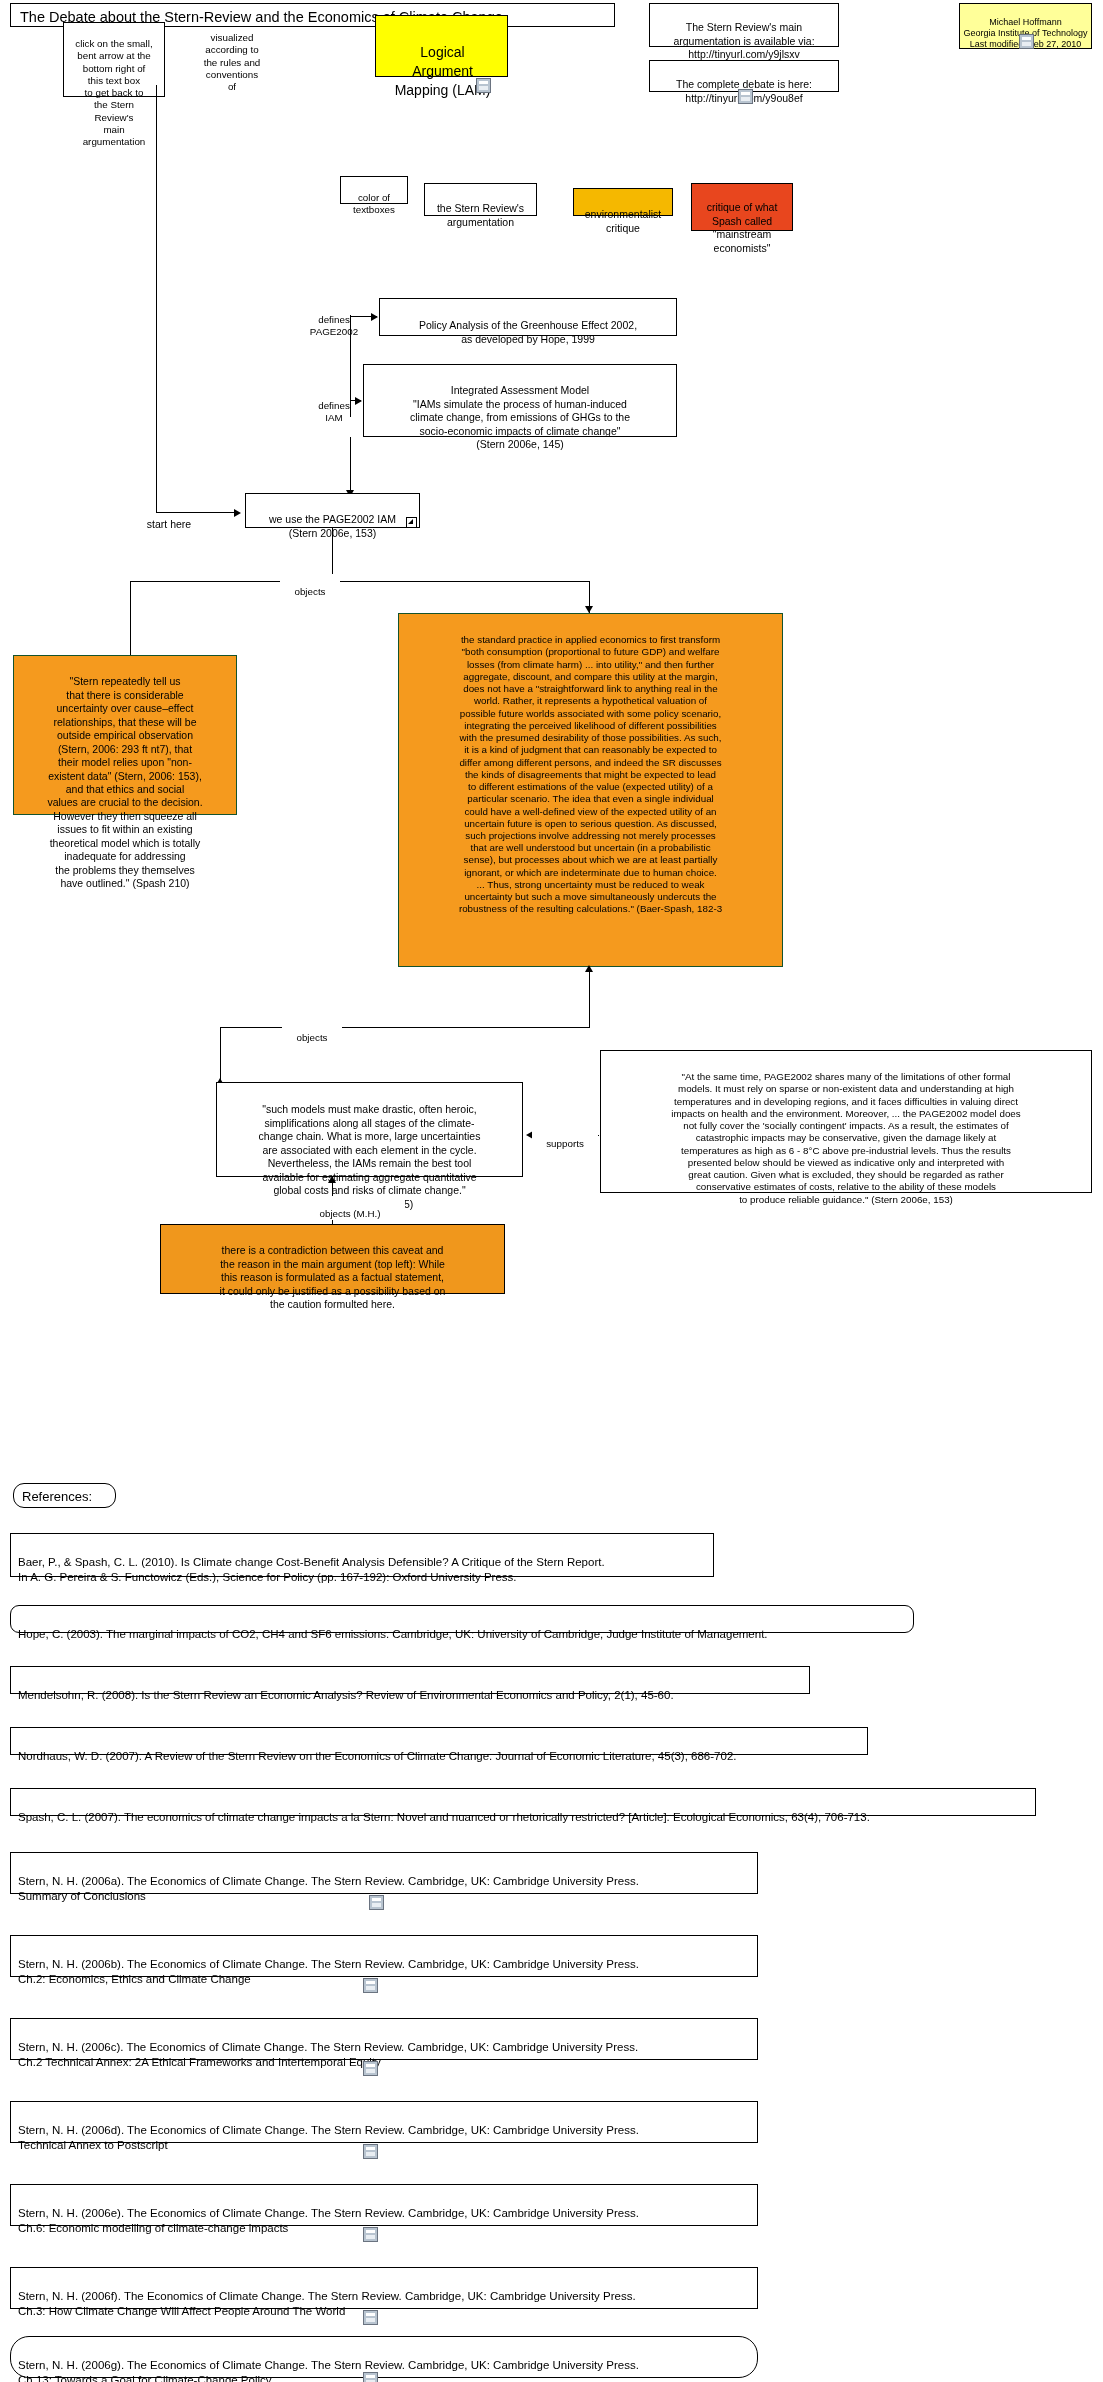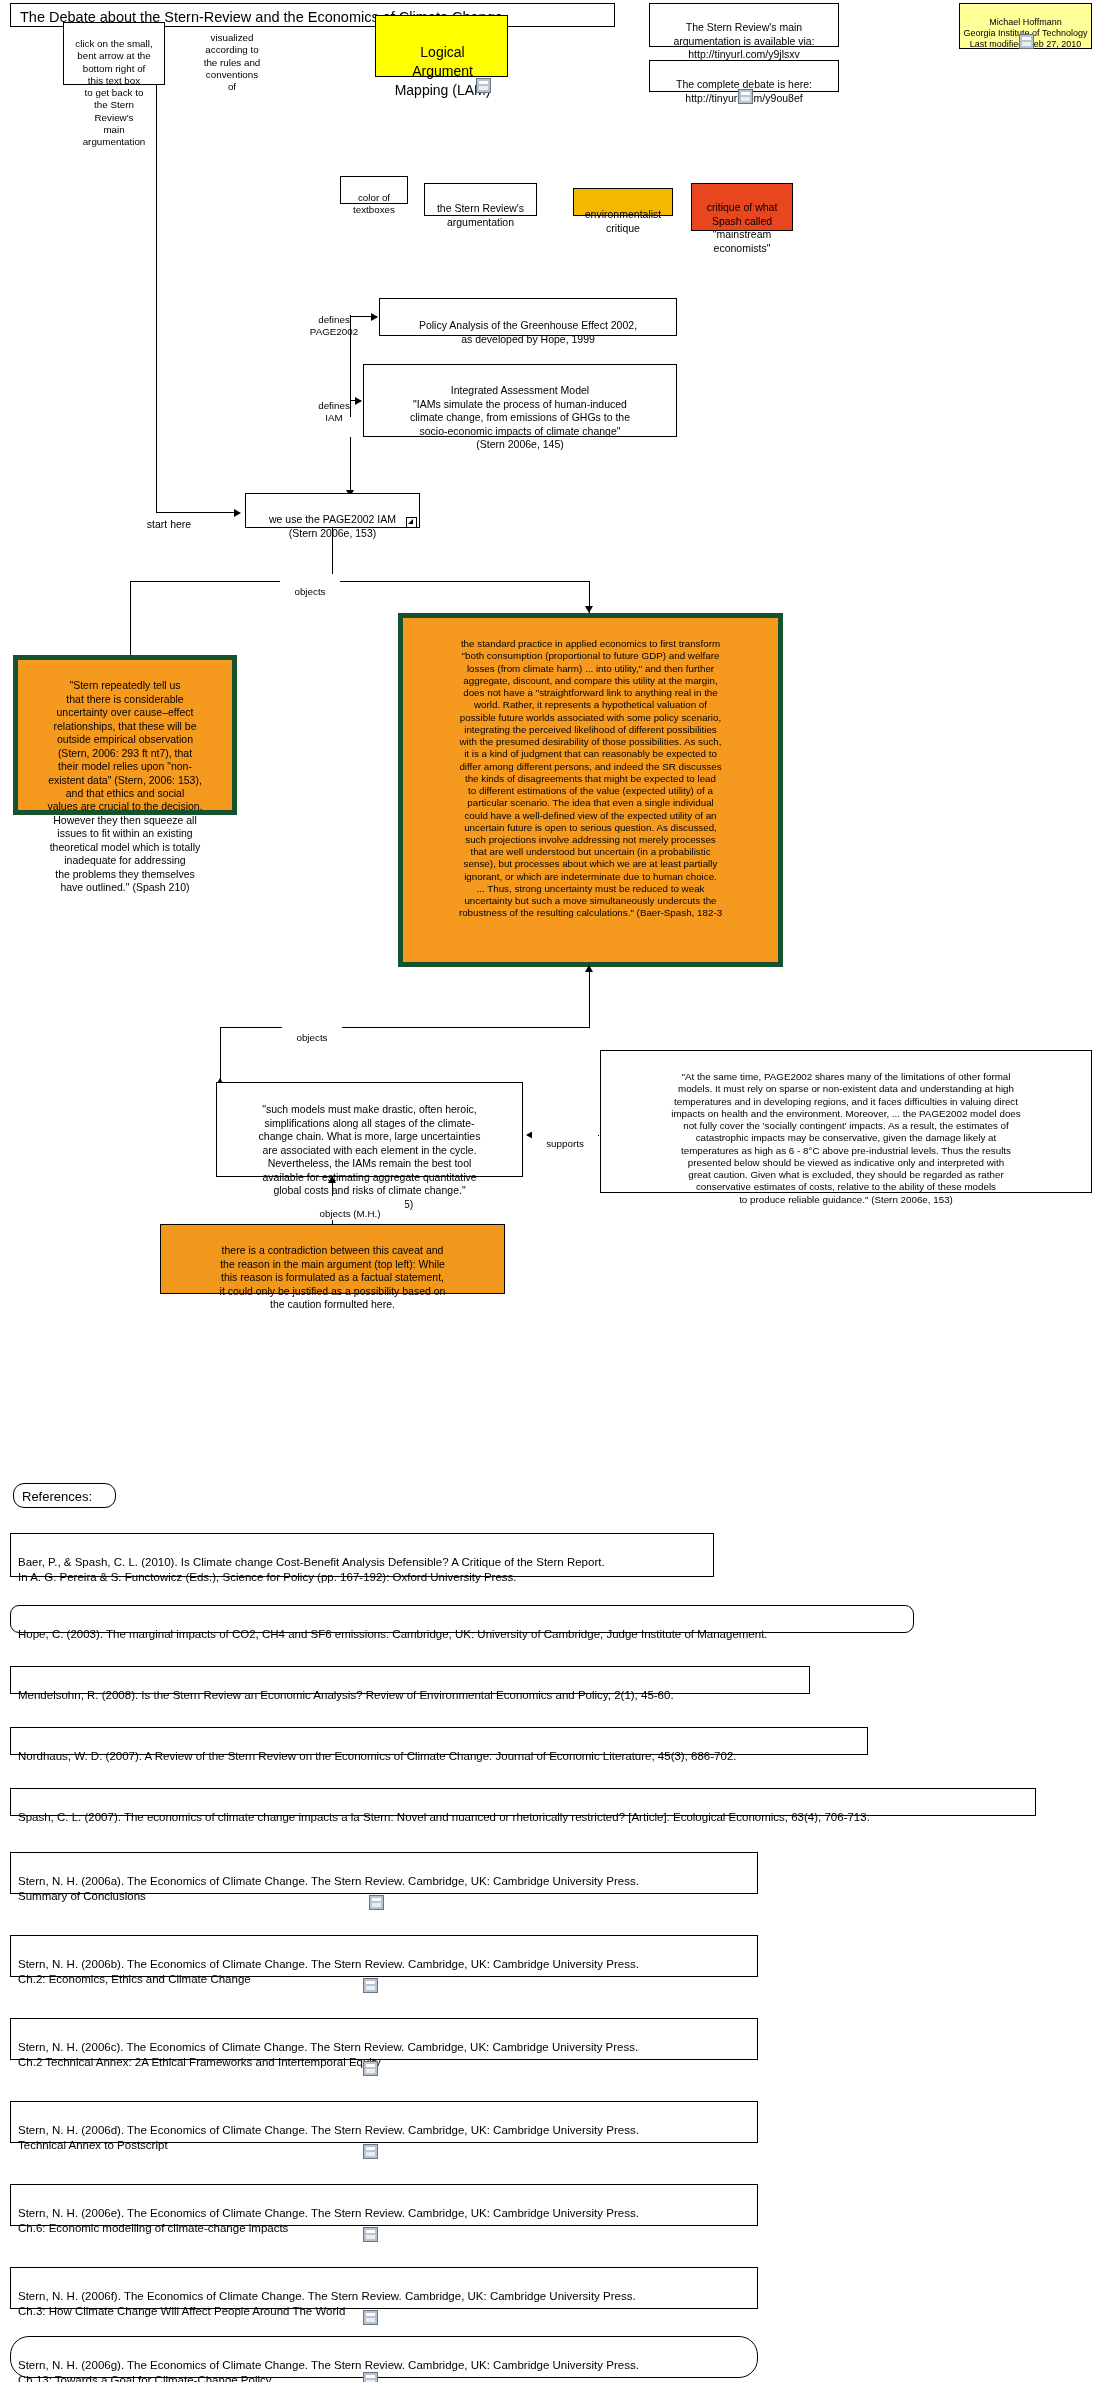--- a/index.html
+++ b/index.html
@@ -14,21 +14,21 @@
   .ar-right{border-top:4px solid transparent;border-bottom:4px solid transparent;border-left:7px solid #000;}
   .ar-left{border-top:4px solid transparent;border-bottom:4px solid transparent;border-right:7px solid #000;}
   .ar-up{border-left:4px solid transparent;border-right:4px solid transparent;border-bottom:7px solid #000;}
   .ar-down{border-left:4px solid transparent;border-right:4px solid transparent;border-top:7px solid #000;}
   .ref{position:absolute;box-sizing:border-box;border:1px solid #000;background:#fff;padding:5px 7px;font-size:11.5px;line-height:1.35;white-space:pre-line;}
   .icon-pdf{position:absolute;width:13px;height:13px;background:#b8c4d0;border:1px solid #6a7380;}
   .icon-pdf:before{content:"";position:absolute;left:2px;top:2px;width:9px;height:3px;background:#fff;}
   .icon-pdf:after{content:"";position:absolute;left:2px;top:7px;width:9px;height:4px;background:#e9eef3;}
   .titlebox{font-size:14.5px;padding:5px 9px;}
   .lam{background:#ffff00;border:1px solid #000;}
-  .orange{background:#f59a1e;border:5px solid #14532d;}
+  .orange{background:#f59a1e;border:1px solid #14532d;}
   .orange2{background:#f0971c;border:1px solid #000;}
   .gold{background:#f5b800;border:1px solid #000;}
   .red{background:#e8461e;border:1px solid #000;color:#000;}
   .yellowlbl{background:#ffff99;border:1px solid #000;}
   .plain{background:#fff;border:1px solid #000;}
   .nb{border:none;background:transparent;}
   .small{font-size:10.5px;line-height:1.28;}
   .smaller{font-size:9.8px;line-height:1.25;}
   .tiny{font-size:9px;line-height:1.22;}
   .corner-mark{position:absolute;right:2px;bottom:2px;width:9px;height:9px;border:1px solid #000;background:#fff;}
@@ -52,21 +52,21 @@
 </div>
 <div class="icon-pdf" style="left:738px;top:89px;"></div>
 
 <div class="box note c tiny yellowlbl" style="left:959px;top:3px;width:133px;height:46px;padding:2px 3px;">
   <span>Michael Hoffmann
 Georgia Institute of Technology
 Last modified: Feb 27, 2010</span>
 </div>
 <div class="icon-pdf" style="left:1019px;top:34px;"></div>
 
-<div class="box note c smaller" style="left:63px;top:22px;width:102px;height:63px;padding:3px 10px;">
+<div class="box note c smaller" style="left:63px;top:22px;width:102px;height:75px;padding:3px 10px;">
   <span>click on the small,
 bent arrow at the
 bottom right of
 this text box
 to get back to
 the Stern Review's
 main argumentation</span>
 </div>
 
 <div class="note c smaller nb" style="left:188px;top:20px;width:88px;">

